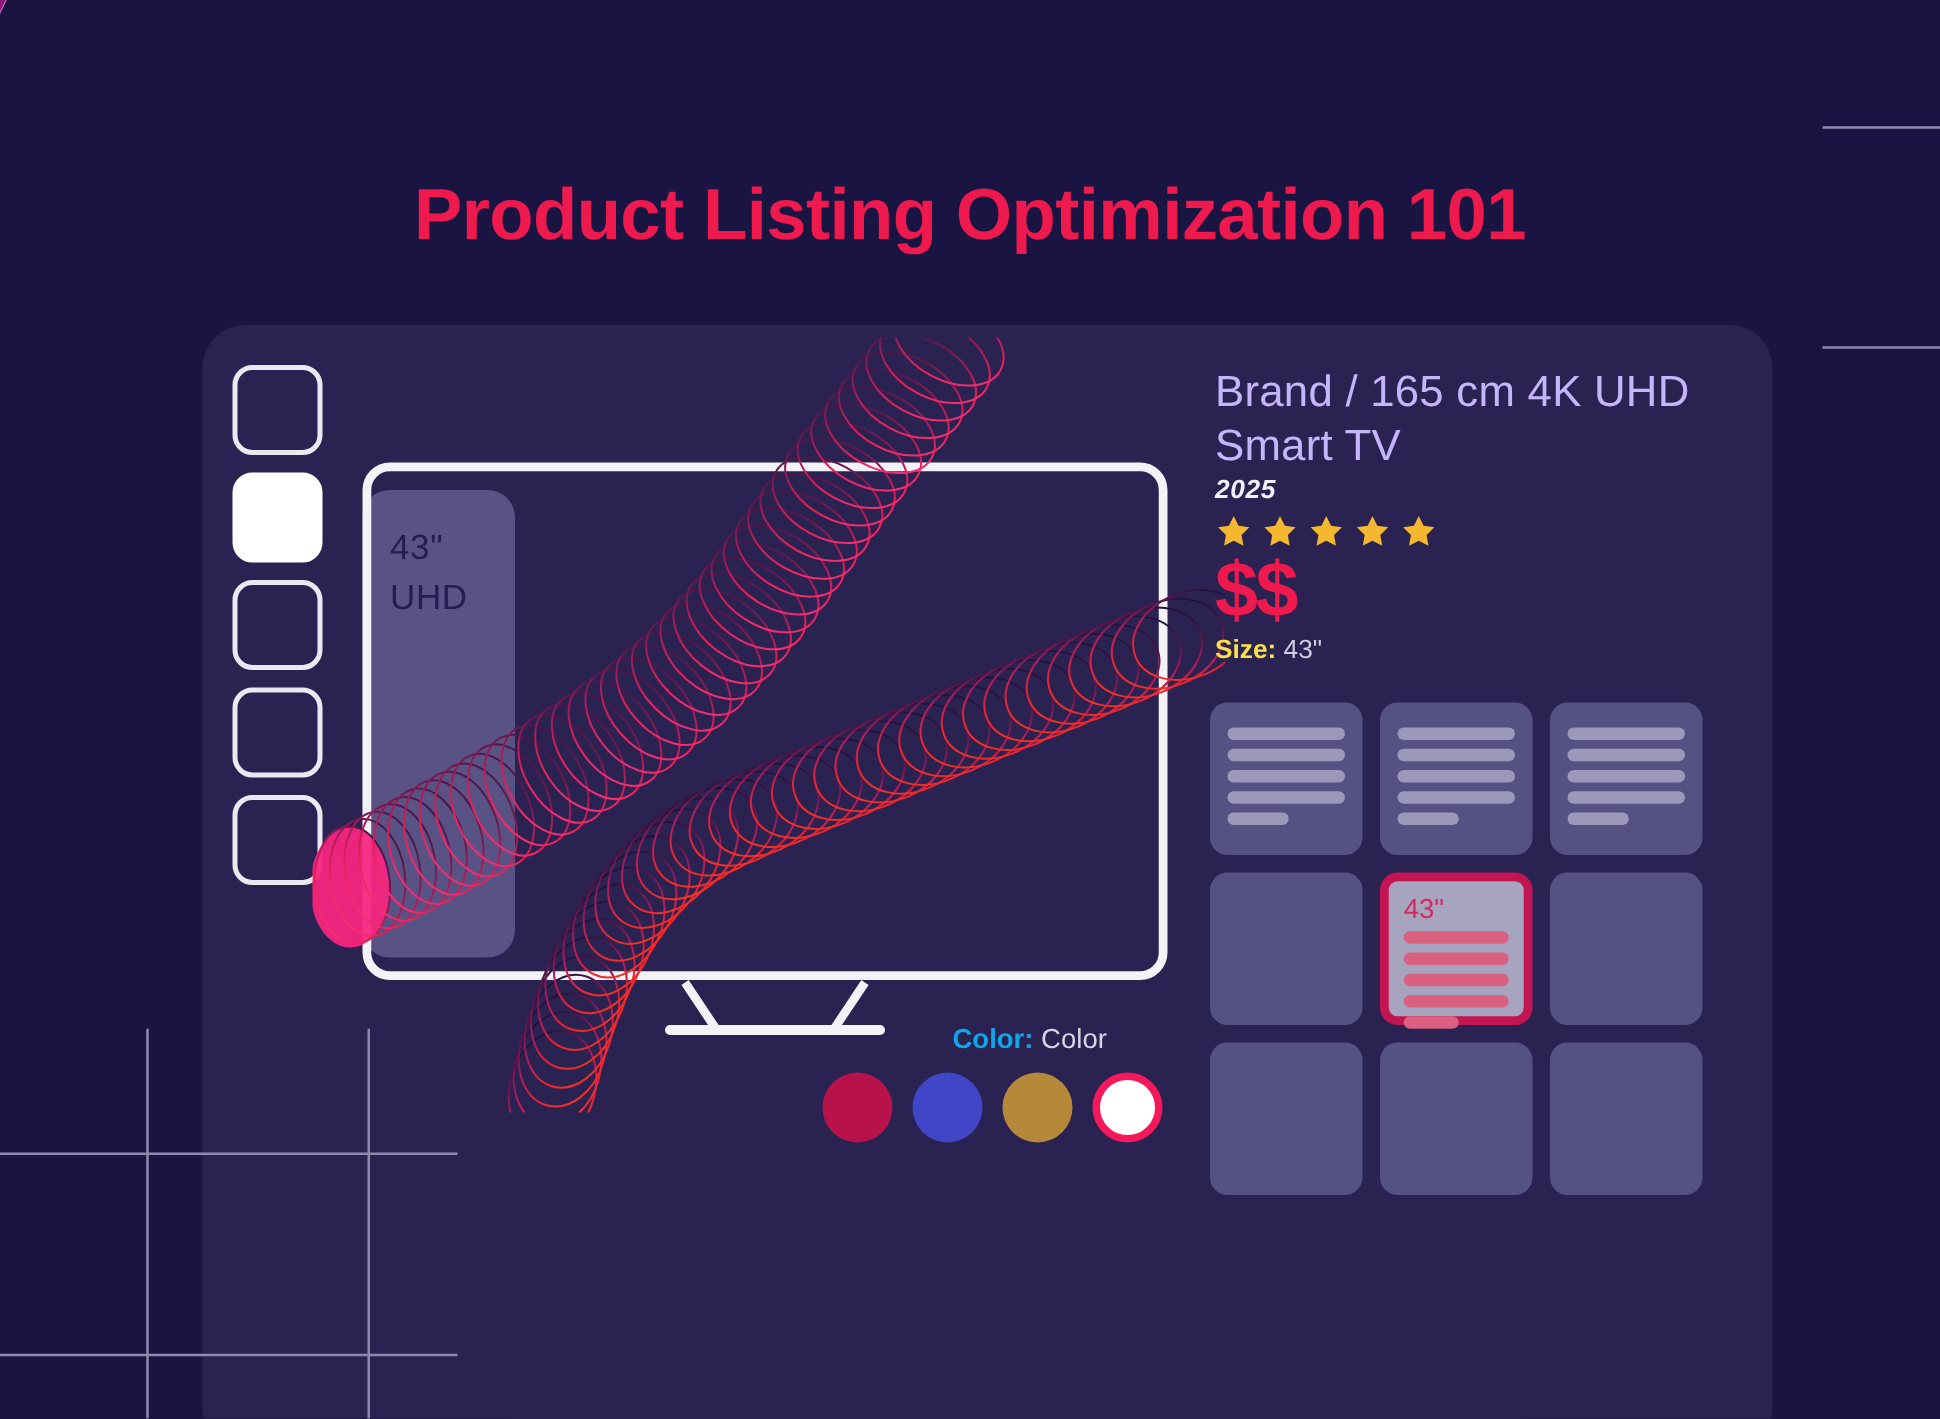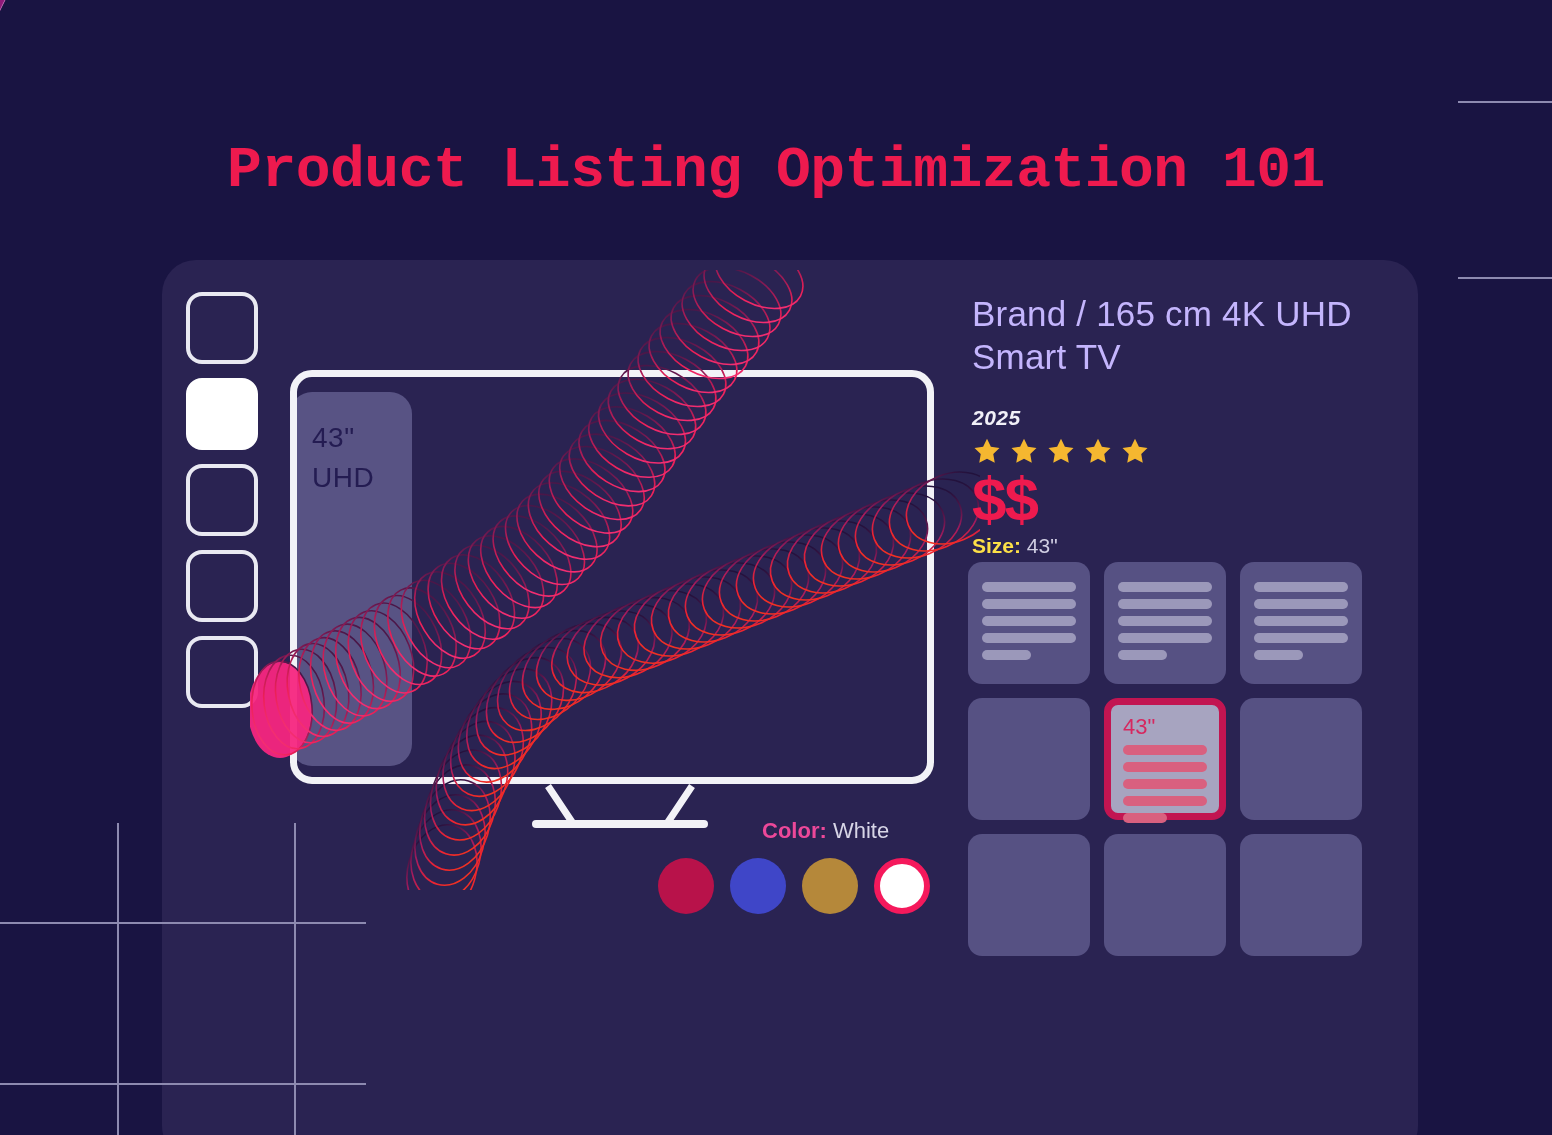--- a/index.html
+++ b/index.html
@@ -43,21 +43,21 @@
   .page-title {
     position: absolute;
     left: 0;
     top: 138px;
     width: 1552px;
     text-align: center;
     font-size: 58px;
     font-weight: bold;
     letter-spacing: -0.5px;
     color: #ee1a4e;
-    font-family: Liberation Mono, monospace;
+    font-family: Liberation Sans, sans-serif;
   }
 
   
   .panel {
     position: absolute;
     left: 162px;
     top: 260px;
     width: 1256px;
     height: 900px;
     background: #2a2352;
@@ -133,21 +133,21 @@
   }
 
   
   .color-label {
     position: absolute;
     left: 762px;
     top: 818px;
     font-size: 22px;
     color: #d7d5e6;
   }
-  .color-label b { color: #ec4899; }
+  .color-label b { color: #0ea5e9; }
   .swatch-row {
     position: absolute;
     left: 658px;
     top: 858px;
     display: flex;
     gap: 16px;
   }
   .swatch {
     width: 56px;
     height: 56px;
@@ -165,21 +165,21 @@
     top: 292px;
     width: 400px;
   }
   .prod-title {
     font-size: 35px;
     line-height: 43px;
     color: #c4b5fd;
     letter-spacing: 0.2px;
   }
   .prod-year {
-    margin-top: 28px;
+    margin-top: 2px;
     font-size: 21px;
     font-weight: bold;
     font-style: italic;
     color: #f1f0f8;
     letter-spacing: 0.5px;
   }
   .stars {
     margin-top: 6px;
     display: flex;
     gap: 7px;
@@ -407,21 +407,21 @@
       <ellipse cx="633" cy="266" rx="46" ry="34" transform="rotate(-22 633 266)"></ellipse>
       <ellipse cx="650" cy="259" rx="46" ry="34" transform="rotate(-22 650 259)"></ellipse>
       <ellipse cx="667" cy="252" rx="46" ry="34" transform="rotate(-22 667 252)"></ellipse>
       <ellipse cx="684" cy="245" rx="46" ry="34" transform="rotate(-22 684 245)"></ellipse>
       <ellipse cx="701" cy="238" rx="46" ry="34" transform="rotate(-22 701 238)"></ellipse>
     </g>
   </svg>
 
   <div class="color-label">
     <b>Color:</b>
-    <span>White</span>
+    <span>Color</span>
   </div>
   <div class="swatch-row">
     <div class="swatch" style="background:#b8124a"></div>
     <div class="swatch" style="background:#3f46c8"></div>
     <div class="swatch" style="background:#b5883a"></div>
     <div class="swatch sel"></div>
   </div>
 
   <div class="info">
     <div class="prod-title">Brand / 165 cm 4K UHD Smart TV</div>

